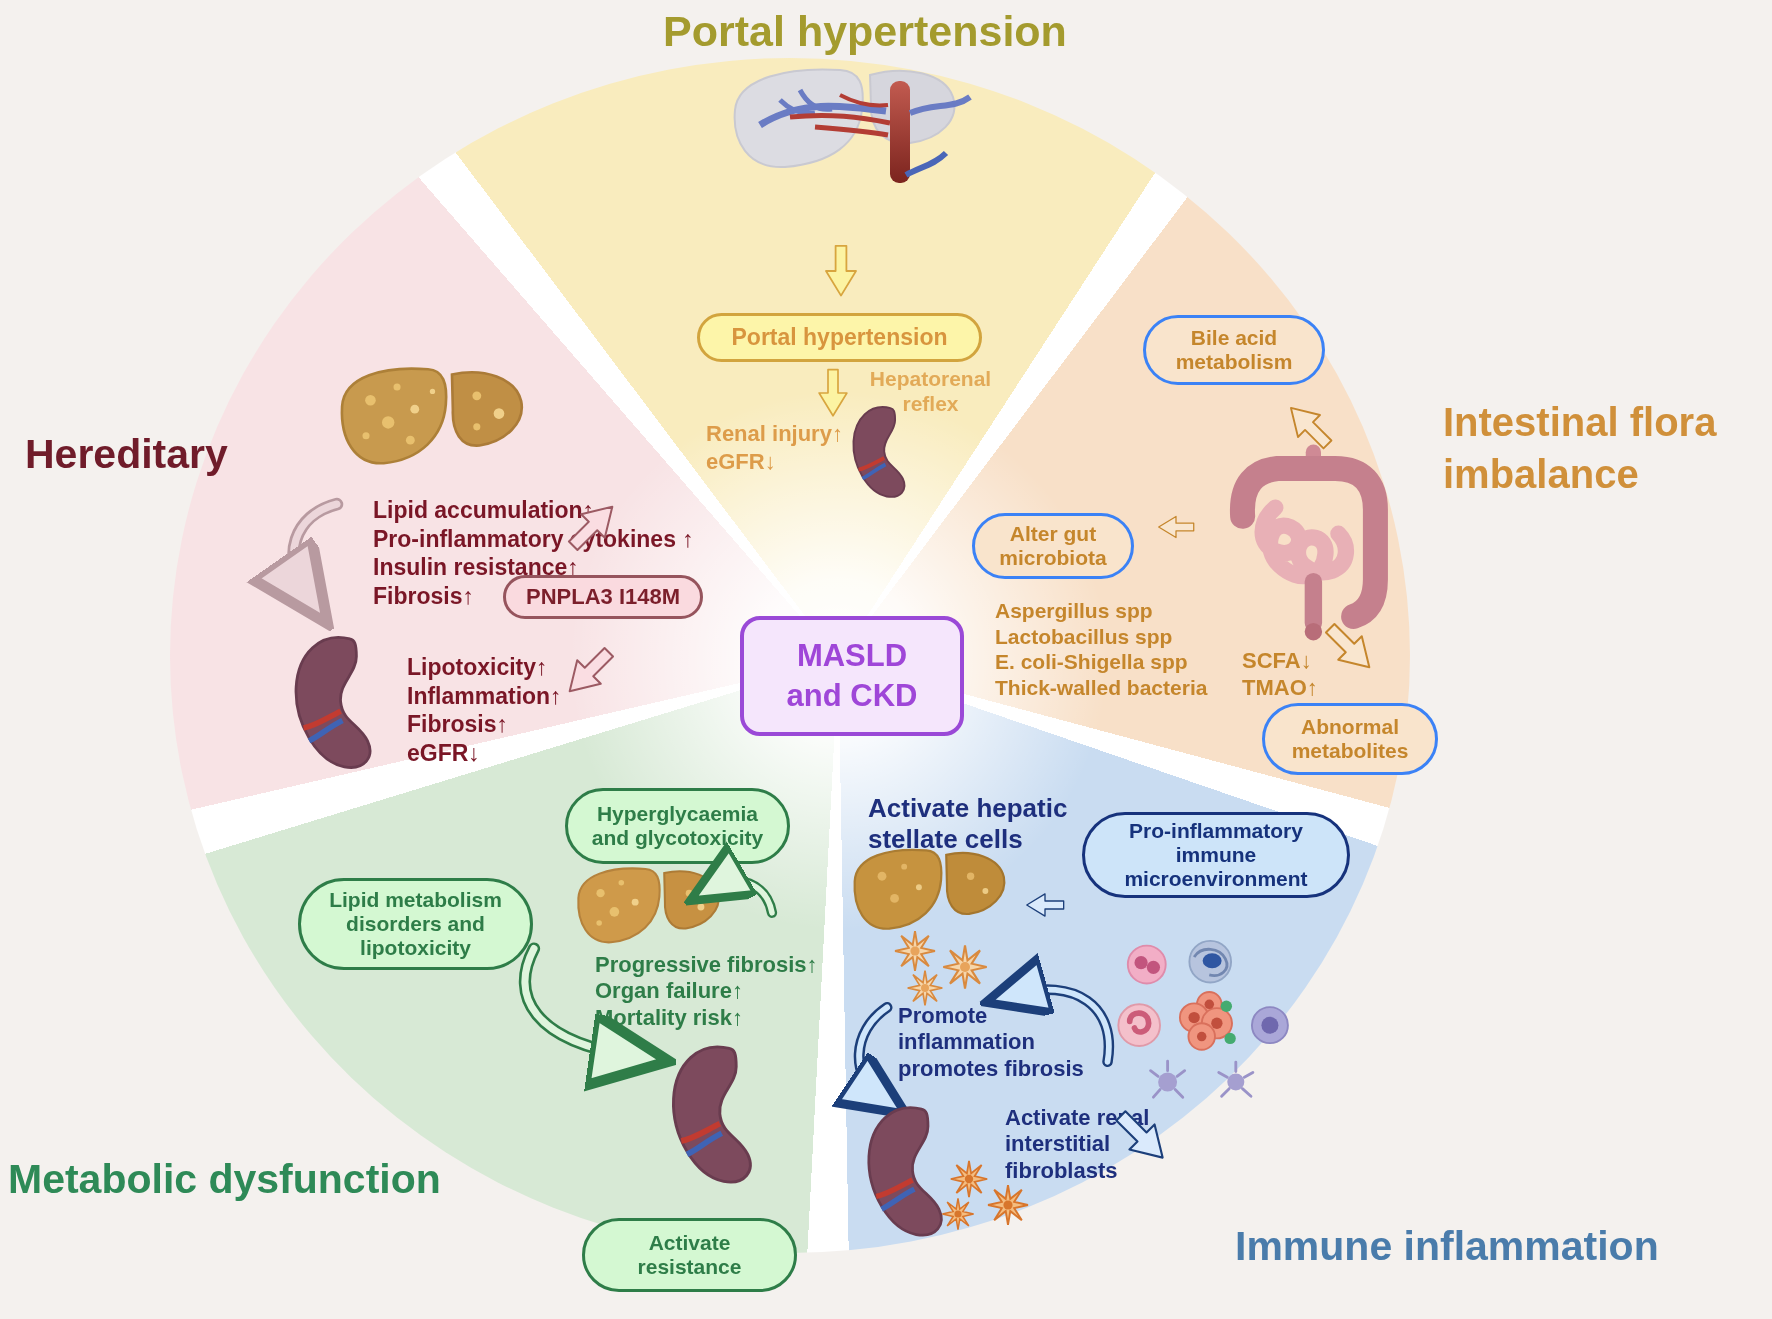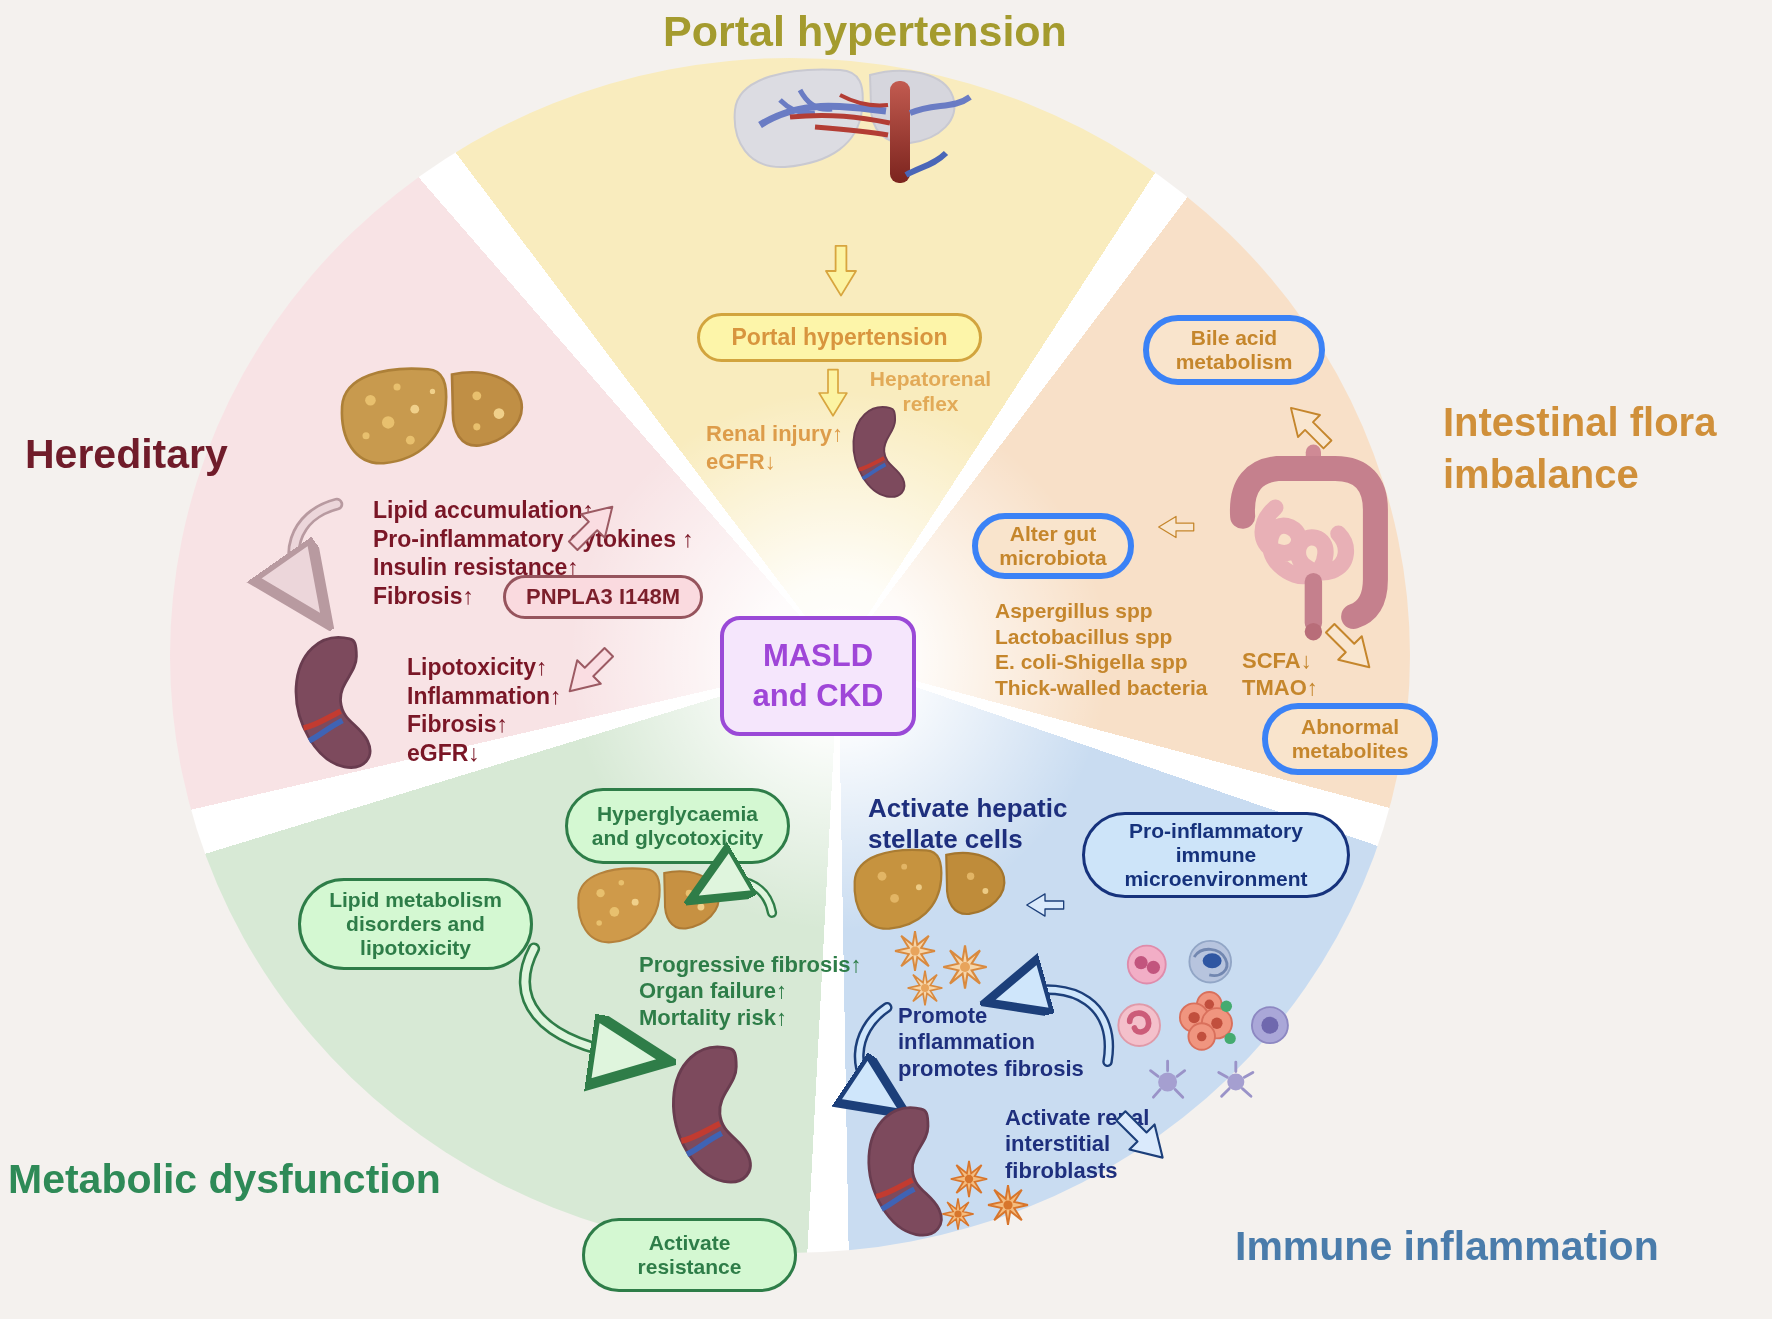--- a/index.html
+++ b/index.html
@@ -18,21 +18,21 @@
     background:radial-gradient(circle at 53.9% 50.4%,#ffffff 0%,rgba(255,255,255,.88) 9%,rgba(255,255,255,0) 30%);}
   .title{line-height:1.18;}
   .t-portal{color:#a49b2e;font-size:43px;text-align:center;}
   .t-hered{color:#701c2a;font-size:41px;}
   .t-intes{color:#d0903a;font-size:40px;line-height:1.3;}
   .t-metab{color:#2e8a57;font-size:41px;}
   .t-immune{color:#4a7cab;font-size:41px;}
   .pill{display:flex;align-items:center;justify-content:center;text-align:center;
         border-radius:60px;line-height:1.15;box-sizing:border-box;}
   .pill-yellow{background:#fdf5a9;border:3px solid #d2a43e;color:#d8953e;font-size:23px;}
-  .pill-peach{background:#f9e4cc;border:6px solid #3b82f6;color:#c5862c;font-size:21px;}
+  .pill-peach{background:#f9e4cc;border:3px solid #3b82f6;color:#c5862c;font-size:21px;}
   .pill-pink{background:#fadadf;border:3px solid #96545d;color:#7b1f2b;font-size:22px;}
   .pill-green{background:#d4f8d2;border:3px solid #2e7d48;color:#2e7d48;font-size:21px;}
   .pill-blue{background:#cde4f9;border:3px solid #16327c;color:#16327c;font-size:21px;}
   .masldbox{background:#f5e6fc;border:4px solid #9a49d7;border-radius:20px;color:#9f46d8;
         display:flex;align-items:center;justify-content:center;text-align:center;
         font-size:31px;line-height:1.3;box-sizing:border-box;}
   .txt-orange{color:#dd9c4a;font-size:23px;line-height:1.25;}
   .txt-orange2{color:#e2aa58;font-size:21px;line-height:1.2;text-align:center;}
   .txt-darkred{color:#7a1626;font-size:23px;line-height:1.24;}
   .txt-rust{color:#c5862c;font-size:21px;line-height:1.22;}
@@ -144,21 +144,21 @@
       <path d="M70,8 C38,0 14,24 12,60 C10,98 34,140 64,146 C86,150 97,135 89,118 C80,100 62,97 60,76 C58,56 77,45 77,27 C77,13 75,9 70,8 Z" fill="#7d4a5d" stroke="#693c4f" stroke-width="3"></path>
       <path d="M60,86 C44,94 32,102 20,104" fill="none" stroke="#c23b30" stroke-width="6"></path>
       <path d="M62,96 C46,104 38,112 26,118" fill="none" stroke="#3f63b5" stroke-width="6"></path>
     </svg>
   </span>
   <div class="abs txt-darkred ml" style="left:407px;top:653px;width:230px;">Lipotoxicity↑
 Inflammation↑
 Fibrosis↑
 eGFR↓</div>
 
-  <div class="abs masldbox ml" style="left:720px;top:616px;width:196px;height:120px;">MASLD
+  <div class="abs masldbox ml" style="left:740px;top:616px;width:224px;height:120px;">MASLD
 and CKD</div>
 
   <div class="abs pill pill-peach ml" style="left:1143px;top:315px;width:182px;height:70px;">Bile acid
 metabolism</div>
   <span class="abs" style="left:1290px;top:398px;width:38px;height:56px;">
     <svg viewBox="0 0 60 90" style="transform:rotate(135deg)">
         <path d="M21,3 L39,3 L39,45 L55,45 L30,86 L5,45 L21,45 Z" fill="#f9e6cf" stroke="#c5862c" stroke-width="3" stroke-linejoin="round"></path>
       </svg>
   </span>
   <span class="abs" style="left:1210px;top:438px;width:185px;height:222px;">
@@ -213,21 +213,21 @@
     <svg viewBox="0 0 80 60">
       <defs>
           <marker id="mg1" markerWidth="12" markerHeight="12" refX="6" refY="5" orient="auto">
         <path d="M0,0 L11,5 L0,10 Z" fill="#dff5dd" stroke="#2f7d48" stroke-width="1.5"></path>
           </marker>
         </defs>
       <path d="M70,48 C64,16 32,6 8,20" fill="none" stroke="#2f7d48" stroke-width="11" stroke-linecap="round"></path>
       <path d="M70,48 C64,16 32,6 8,20" fill="none" stroke="#dff5dd" stroke-width="6" stroke-linecap="round" marker-end="url(#mg1)"></path>
     </svg>
   </span>
-  <div class="abs txt-green ml" style="left:595px;top:952px;width:240px;margin-left:44px;">Progressive fibrosis↑
+  <div class="abs txt-green ml" style="left:595px;top:952px;width:240px;">Progressive fibrosis↑
 Organ failure↑
 Mortality risk↑</div>
   <span class="abs" style="left:505px;top:942px;width:155px;height:130px;">
     <svg viewBox="0 0 150 125">
       <defs>
           <marker id="mg2" markerWidth="12" markerHeight="12" refX="6" refY="5" orient="auto">
         <path d="M0,0 L11,5 L0,10 Z" fill="#dff5dd" stroke="#2f7d48" stroke-width="1.5"></path>
           </marker>
         </defs>
       <path d="M28,6 C4,52 28,96 124,110" fill="none" stroke="#2f7d48" stroke-width="12" stroke-linecap="round"></path>

